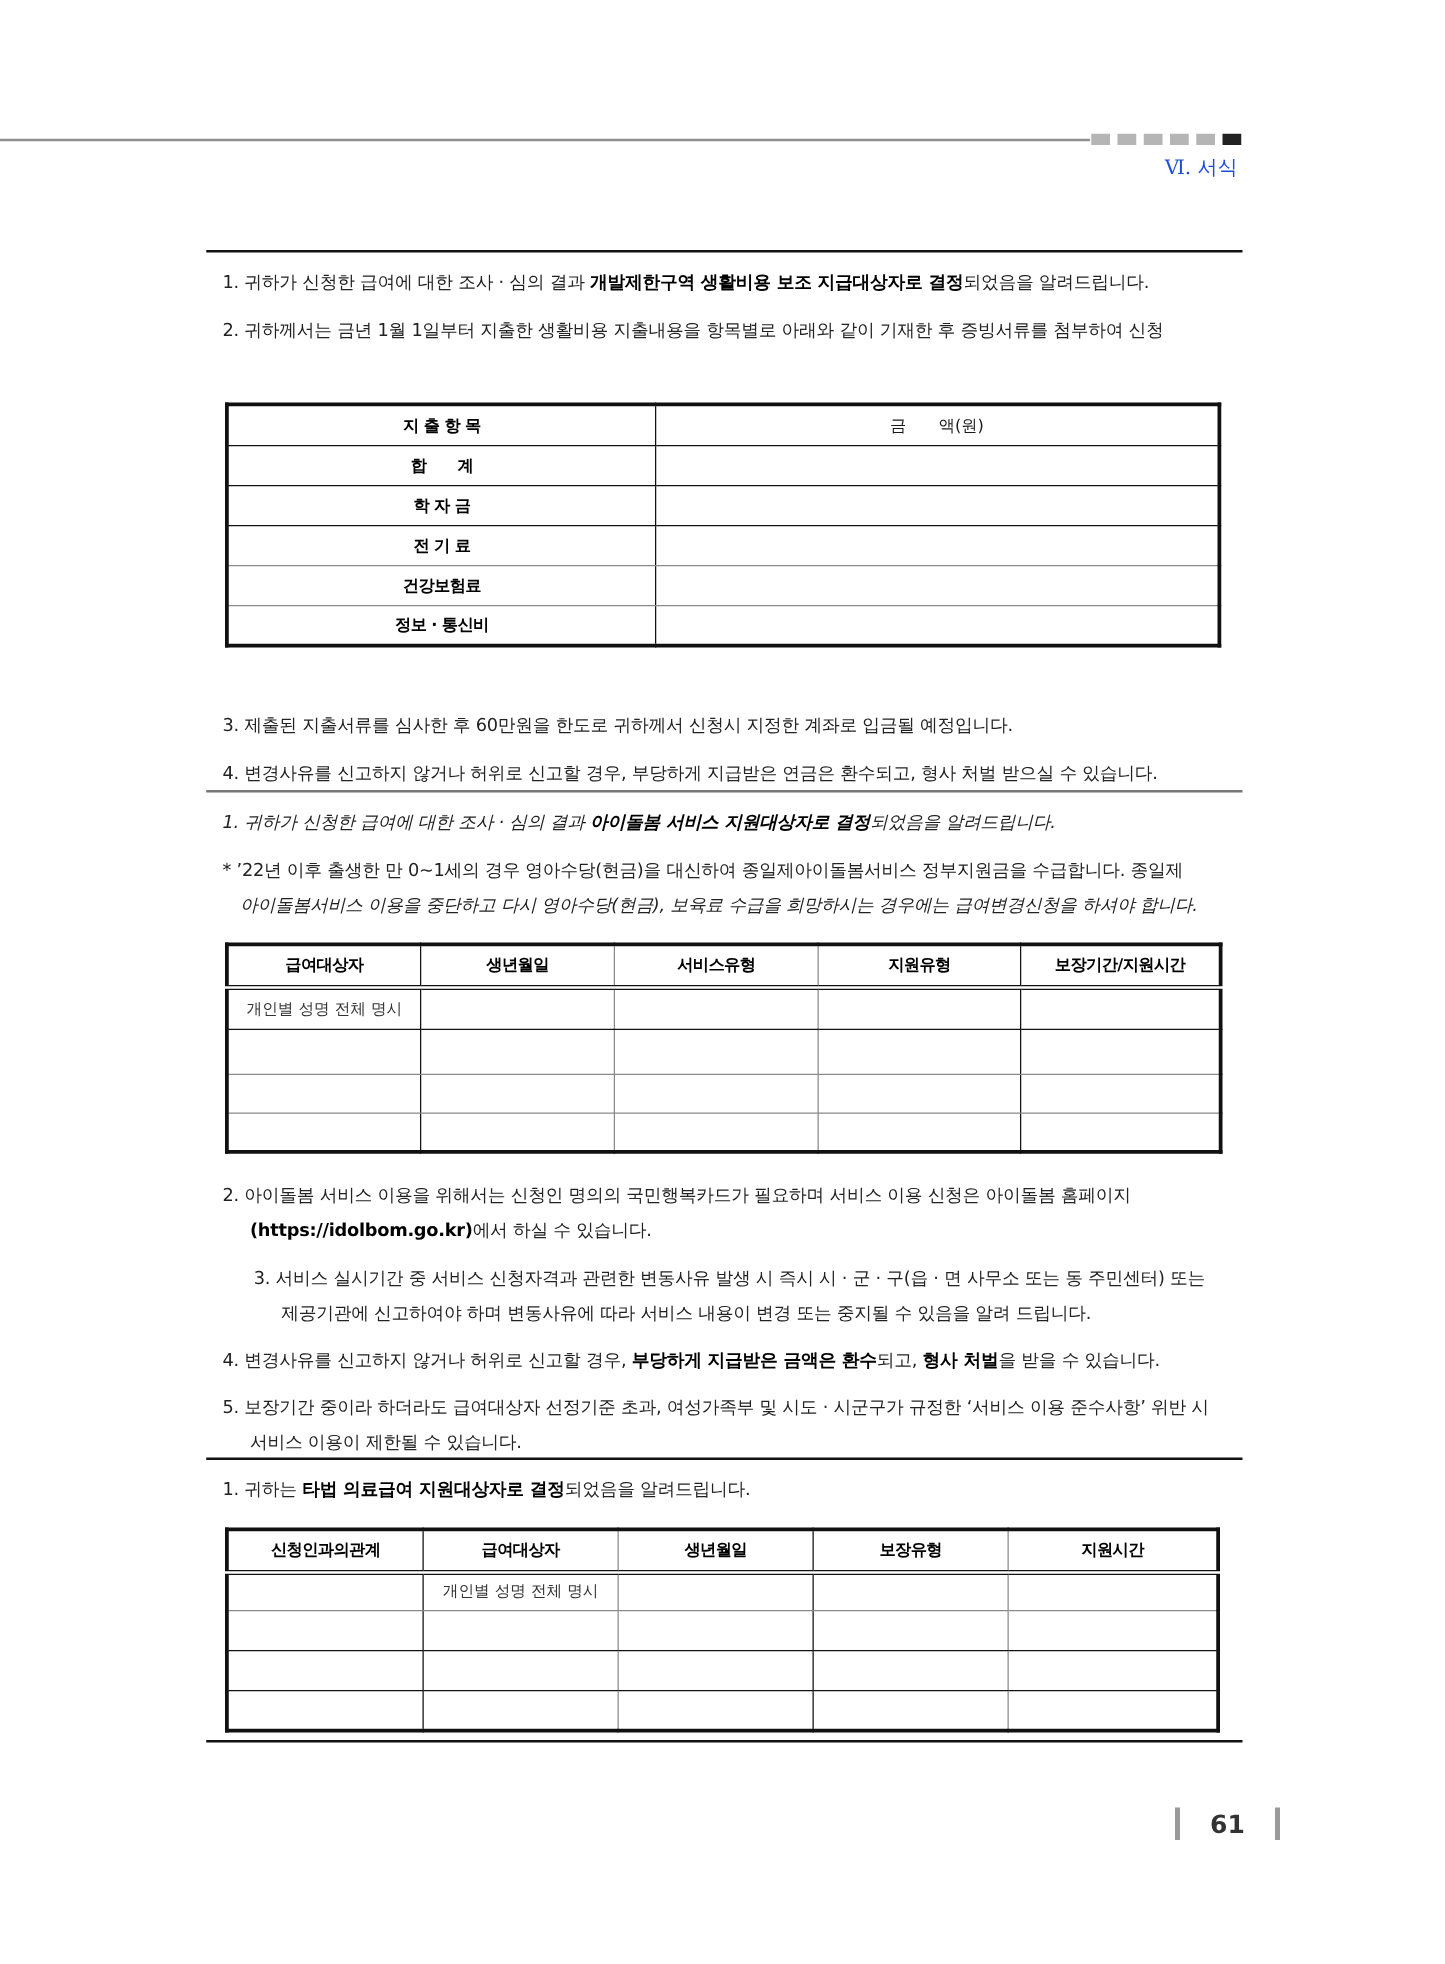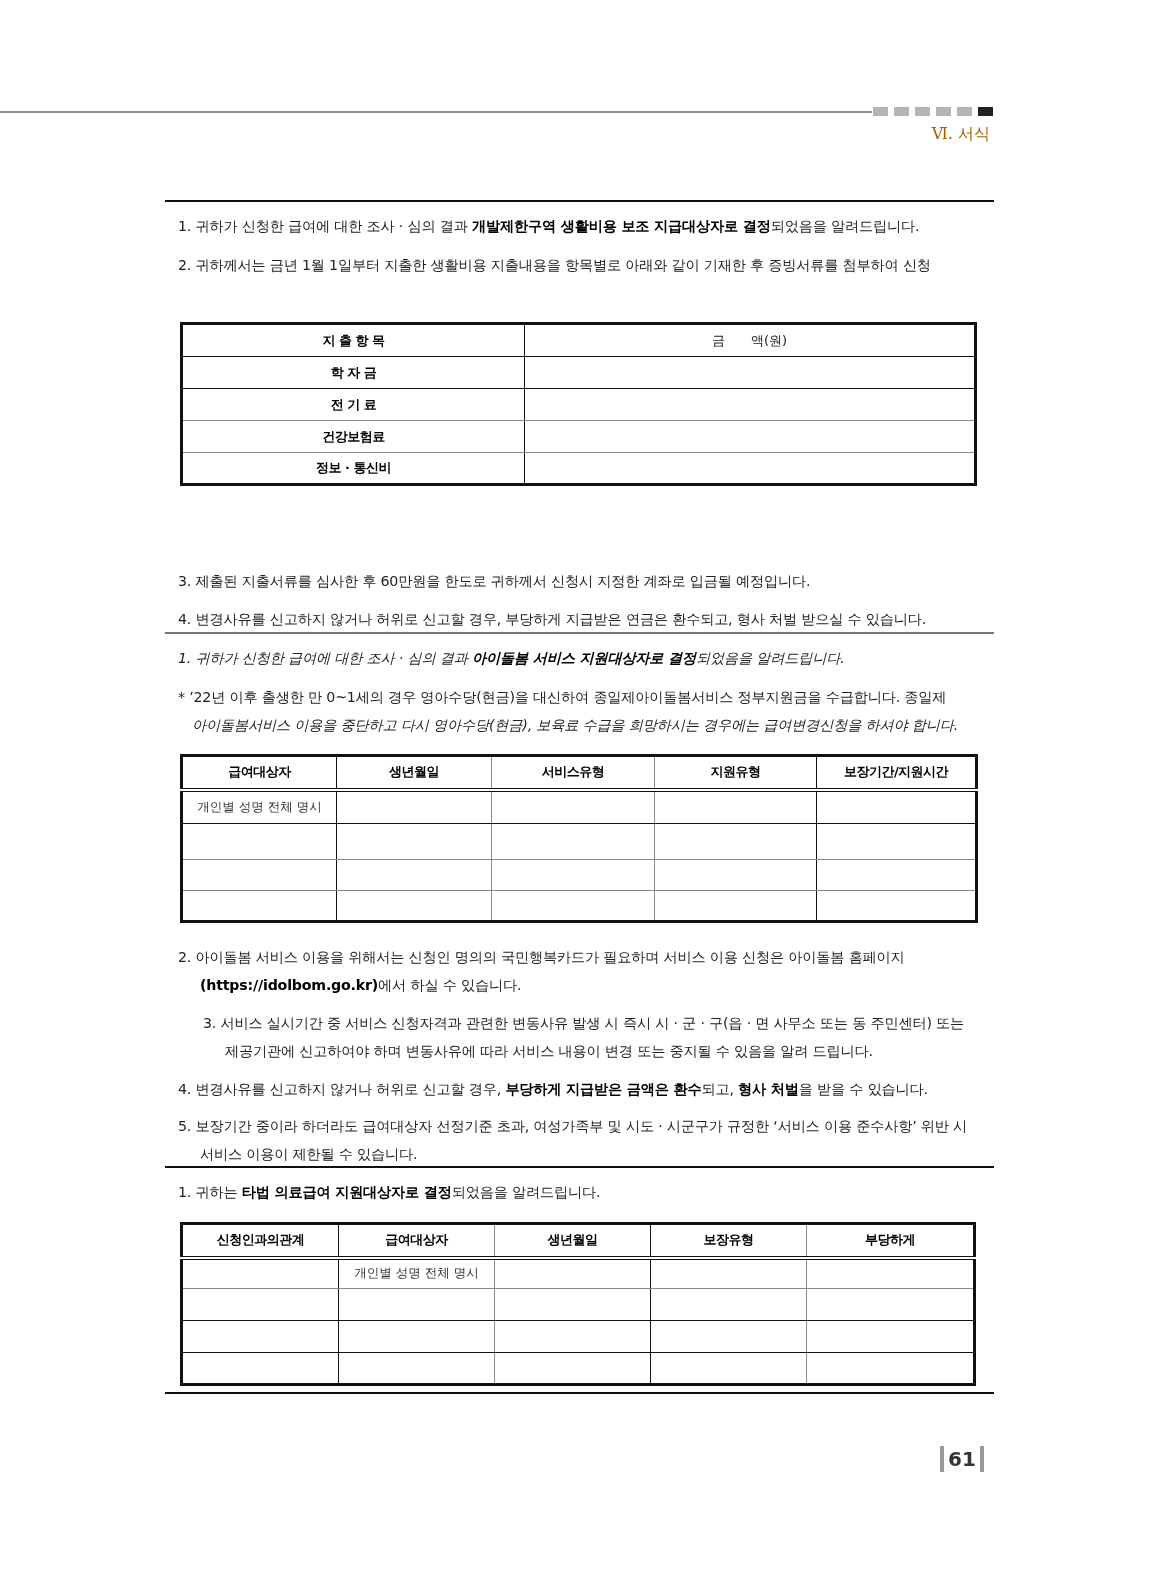--- a/index.html
+++ b/index.html
@@ -11,21 +11,21 @@
     .top-rule {
       position: absolute; left: 0; top: 111px; width: 872px; height: 2px;
       background: #8f8f8f;
     }
     .squares { position: absolute; left: 873px; top: 107px; display: flex; gap: 6px; }
     .sq { width: 15px; height: 9px; background: #b5b5b5; }
     .sq.dark { background: #222222; }
     .section-label {
       position: absolute; right: 166px; top: 124px;
       font-family: "DejaVu Serif", "Liberation Serif", serif;
-      font-size: 16px; color: #a16207;
+      font-size: 16px; color: #1d4ed8;
     }
     .hr { position: absolute; left: 165px; width: 829px; height: 2px; background: #111; }
     .hr.gray { background: #777; }
     .para {
       position: absolute; left: 178px; width: 802px;
       font-size: 14.2px; line-height: 28px; color: #222;
       letter-spacing: -0.2px;
     }
     .para .indent { display: block; padding-left: 22px; }
     .para b { font-weight: bold; color: #000; }
@@ -38,21 +38,21 @@
       border: 1px solid #111; text-align: center; padding: 0;
     }
     table.form th { font-weight: bold; color: #000; letter-spacing: -0.5px; }
     table.form td.note { font-size: 12.5px; color: #333; }
     .dbl-bottom th { border-bottom: 4px double #111 !important; }
     .gray-v { border-left-color: #8a8a8a !important; border-right-color: #8a8a8a !important; }
     .gray-h td { border-bottom-color: #8a8a8a !important; }
     .page-num {
       position: absolute; left: 940px; top: 1446px;
       font-size: 20px; font-weight: bold; color: #333;
-      display: flex; align-items: center; gap: 4px;
+      display: flex; align-items: center; gap: 24px;
     }
     .bar { width: 4px; height: 26px; background: #9a9a9a; display: inline-block; }
   </style>
 </head>
 <body>
 
 <div class="top-rule"></div>
 <div class="squares">
   <span class="sq"></span>
   <span class="sq"></span>
@@ -76,20 +76,24 @@
 
 <table class="form" style="left:180px; top:322px; width:797px;">
   <colgroup>
       <col style="width:343px">
       <col>
     </colgroup>
   <tbody>
       <tr style="height:33px;">
     <th>지 출 항 목</th>
     <td style="font-size:13px;">금　　액(원)</td>
+  </tr>
+  <tr style="height:32px;">
+    <th>합　　계</th>
+    <td></td>
   </tr>
   <tr style="height:32px;">
     <th>학 자 금</th>
     <td></td>
   </tr>
   <tr style="height:32px;" class="gray-h">
     <th style="border-bottom-color:#8a8a8a;">전 기 료</th>
     <td></td>
   </tr>
   <tr style="height:32px;" class="gray-h">
@@ -204,21 +208,21 @@
       <col style="width:156px">
       <col style="width:156px">
       <col>
     </colgroup>
   <tbody>
       <tr style="height:34px;" class="dbl-bottom">
     <th>신청인과의관계</th>
     <th class="gray-v">급여대상자</th>
     <th>생년월일</th>
     <th class="gray-v">보장유형</th>
-    <th>부당하게</th>
+    <th>지원시간</th>
   </tr>
   <tr style="height:31px;" class="gray-h">
     <td></td>
     <td class="note gray-v">개인별 성명 전체 명시</td>
     <td></td>
     <td class="gray-v"></td>
     <td></td>
   </tr>
   <tr style="height:32px;">
     <td></td>

